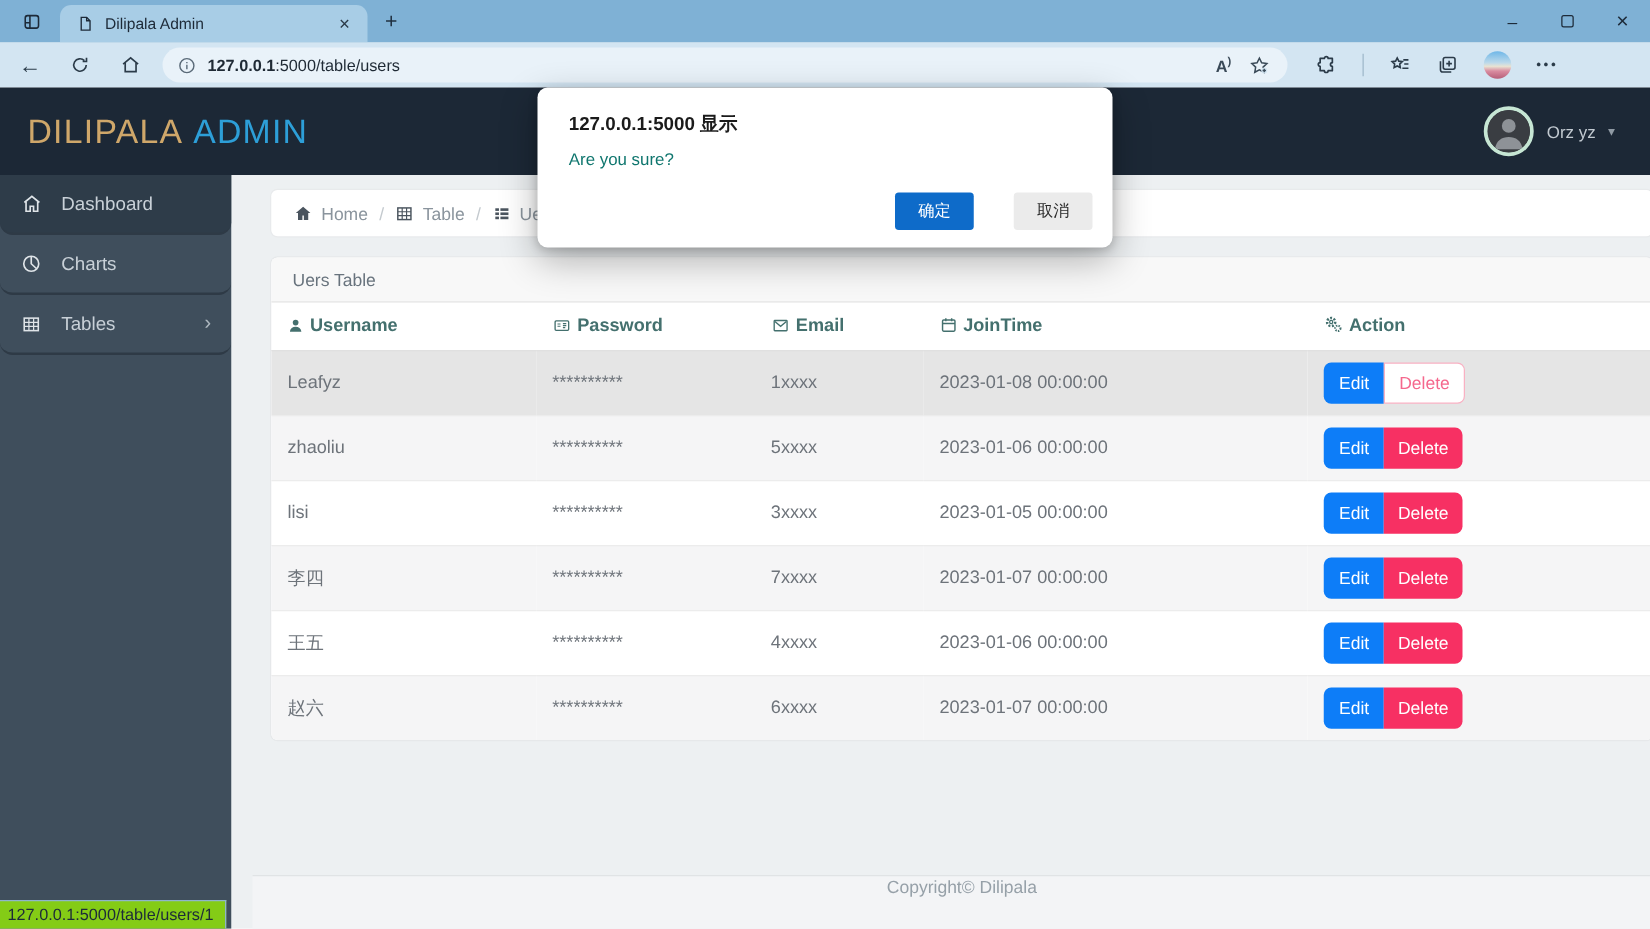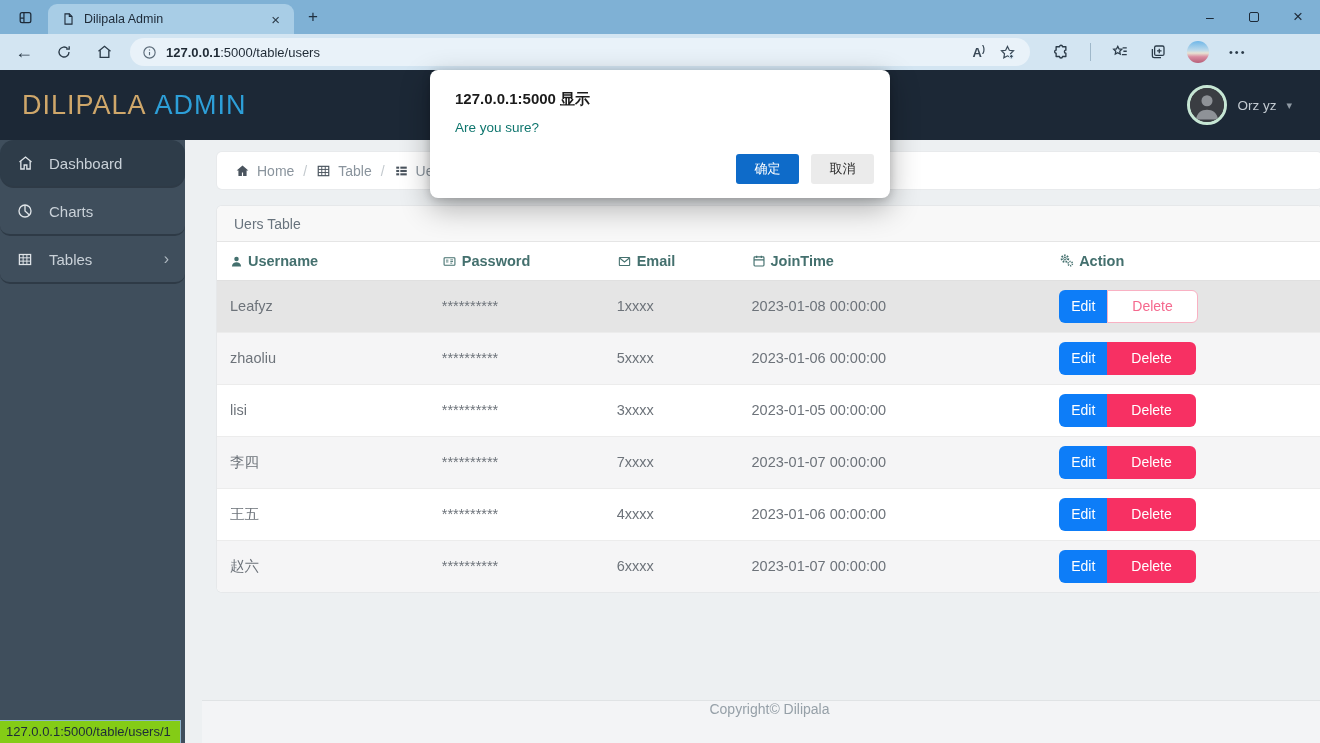--- a/index.html
+++ b/index.html
@@ -37,21 +37,21 @@
   .logo .ls { color:#2d9fd8; margin-left:8px; }
   .user-area { display:flex; align-items:center; gap:10px; }
   .avatar-ring { width:40px; height:40px; border-radius:50%; border:3px solid #c6e6d4; overflow:hidden; background:#33363b; }
   .user-name { color:#c2cad1; font-size:13.5px; }
   .user-caret { color:#8f9aa4; font-size:11px; }
 
   
   .sidebar { position:absolute; left:0; top:140px; width:185px; height:603px; background:#3f4e5c; }
   .side-item { height:48px; display:flex; align-items:center; padding:0 16px 0 17px; color:#c9d1d8; font-size:15px; border-bottom:2px solid #2e3a46; border-radius:0 0 10px 10px; }
   .side-item .s-ic { width:19px; height:17px; margin-right:13px; display:flex; align-items:center; color:#dfe4e8; }
-  .side-item.active { background:#2e3c49;border-radius:14px; }
+  .side-item.active { background:#2e3c49; }
   .side-item .chev { margin-left:auto; color:#aeb8c0; font-size:16px; }
 
   
   .content { position:absolute; left:202px; top:140px; width:1135px; height:603px; background:#edf0f2; display:flex; flex-direction:column; }
   .content-inner { flex:1; padding:12px 15px 0 15px; }
   .crumb-card { height:37px; background:#ffffff; border-radius:5px; display:flex; align-items:center; padding-left:18px; font-size:14px; color:#8a949d; box-shadow:0 0 0 1px #e8eaec; }
   .crumb-item { display:flex; align-items:center; gap:7px; }
   .crumb-item .c-ic { color:#4a545e; display:flex; }
   .crumb-sep { margin:0 9px; color:#c3c9ce; }
 
@@ -61,31 +61,31 @@
   thead th { height:38px; text-align:left; font-size:14.5px; font-weight:bold; color:var(--table-header-text,#44706e); padding-left:13px; border-bottom:1px solid #e0e0e0; }
   thead th .h-ic { display:inline-flex; vertical-align:-2px; margin-right:5px; }
   tbody td { height:52px; font-size:14.5px; color:#6d737a; padding-left:13px; border-top:1px solid #ececec; }
   tbody tr:nth-child(even) { background:#f5f5f6; }
   tbody tr.hovered { background:#e5e5e5; }
   col.c1{width:212px} col.c2{width:175px} col.c3{width:135px} col.c4{width:308px} col.c5{width:276px}
 
   .btn-group { display:inline-flex; }
   .btn { height:33px; font-size:14px; font-family:"Liberation Sans",sans-serif; border:none; color:#fff; cursor:pointer; }
   .btn-edit { background:var(--edit-button,#0d7df8); border-radius:6px 0 0 6px; padding:0 12px; }
-  .btn-delete { background:var(--delete-button,#f73063); border-radius:0 6px 6px 0; padding:0 24px; }
+  .btn-delete { background:var(--delete-button,#f73063); border-radius:0 6px 6px 0; padding:0 11px; }
   .btn-delete.outline { background:#fff; color:#f5688d; border:1px solid #f9b1c3; }
 
   .app-footer { height:43px; border-top:1px solid #e0e3e5; background:#f3f4f6; display:flex; align-items:flex-start; justify-content:center; font-size:14px; color:#96a0a8; }
 
   
   .dialog { position:absolute; left:430px; top:70px; width:460px; height:128px; background:#fff; border-radius:8px; box-shadow:0 10px 30px rgba(0,0,0,.30), 0 2px 8px rgba(0,0,0,.18); z-index:50; }
   .dlg-title { position:absolute; left:25px; top:20px; font-size:15px; font-weight:bold; color:#1b1b1b; }
   .dlg-msg { position:absolute; left:25px; top:50px; font-size:13.5px; color:#0f766e; }
   .dlg-btns { position:absolute; right:16px; bottom:14px; display:flex; gap:12px; }
-  .dlg-btn { min-width:63px; height:30px; border:none; border-radius:3px; font-size:13px; font-family:"Liberation Sans",sans-serif; cursor:pointer; }
+  .dlg-btn { min-width:63px; height:30px; border:none; border-radius:3px; font-size:13px; font-family:"Liberation Sans",sans-serif; cursor:pointer;margin-left:20px; }
   .dlg-ok { background:var(--ok-button,#0e6bc9); color:#fff; }
   .dlg-cancel { background:#ebebeb; color:#2b2b2b; }
 
   
   .status-bubble { position:absolute; left:0; bottom:0; background:#84cc16; border-top:1px solid #8fb4cc; border-right:1px solid #8fb4cc; color:#1d2b39; font-size:13px; padding:3px 9px 4px 6px; z-index:60; }
 
   svg { display:block; }
 </style>
 </head>
 <body>

